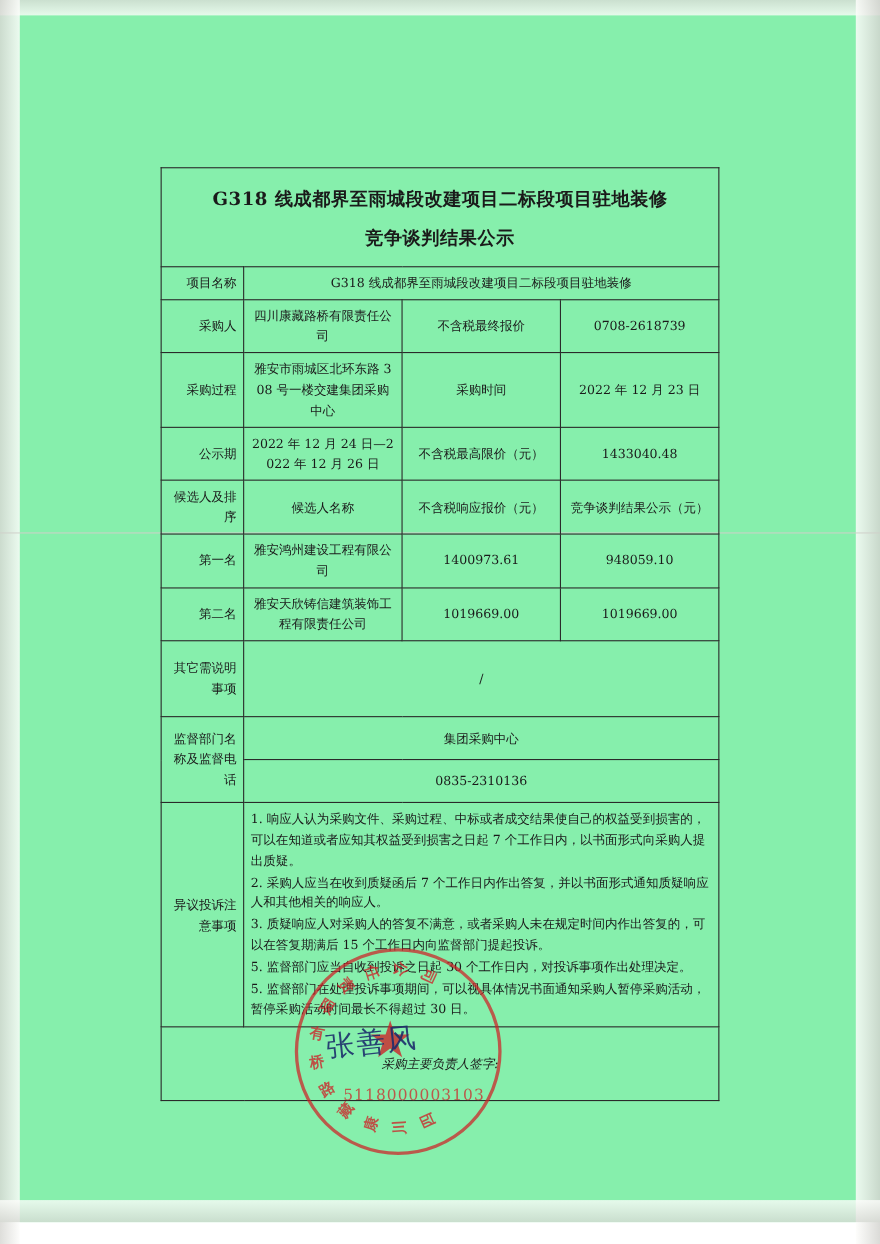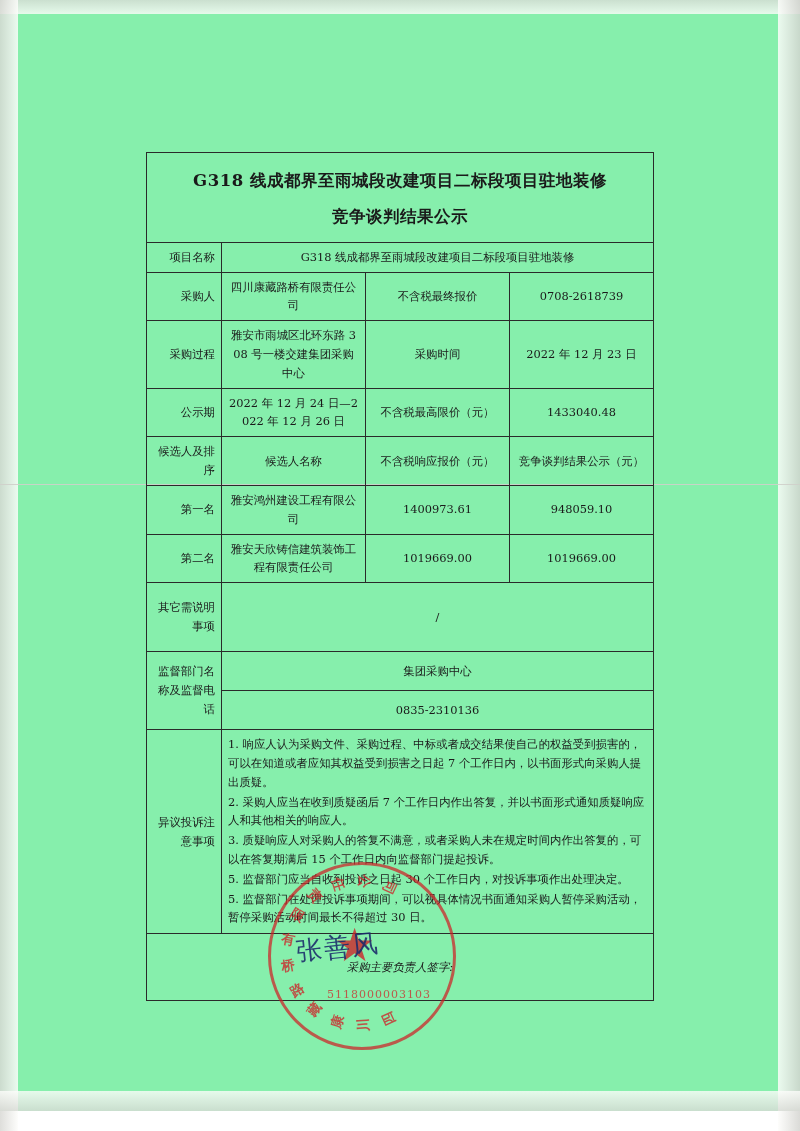--- a/index.html
+++ b/index.html
@@ -147,22 +147,22 @@
     left: 50%;
     top: 50%;
     font-size: 13.5px;
     font-weight: bold;
     color: rgba(206, 32, 38, .76);
     transform-origin: 0 0;
     white-space: nowrap;
   }
   .seal .code {
     position: absolute;
-    left: 59px; top: 126px;
-    font-size: 11px;
+    left: 44px; top: 126px;
+    font-size: 14px;
     letter-spacing: 1px;
     color: rgba(206, 32, 38, .72);
   }
   .signature {
     position: absolute;
     left: 296px;
     top: 930px;
     font-family: "DejaVu Serif", "Liberation Serif", serif;
     font-size: 26px;
     color: #1b2b6b;

